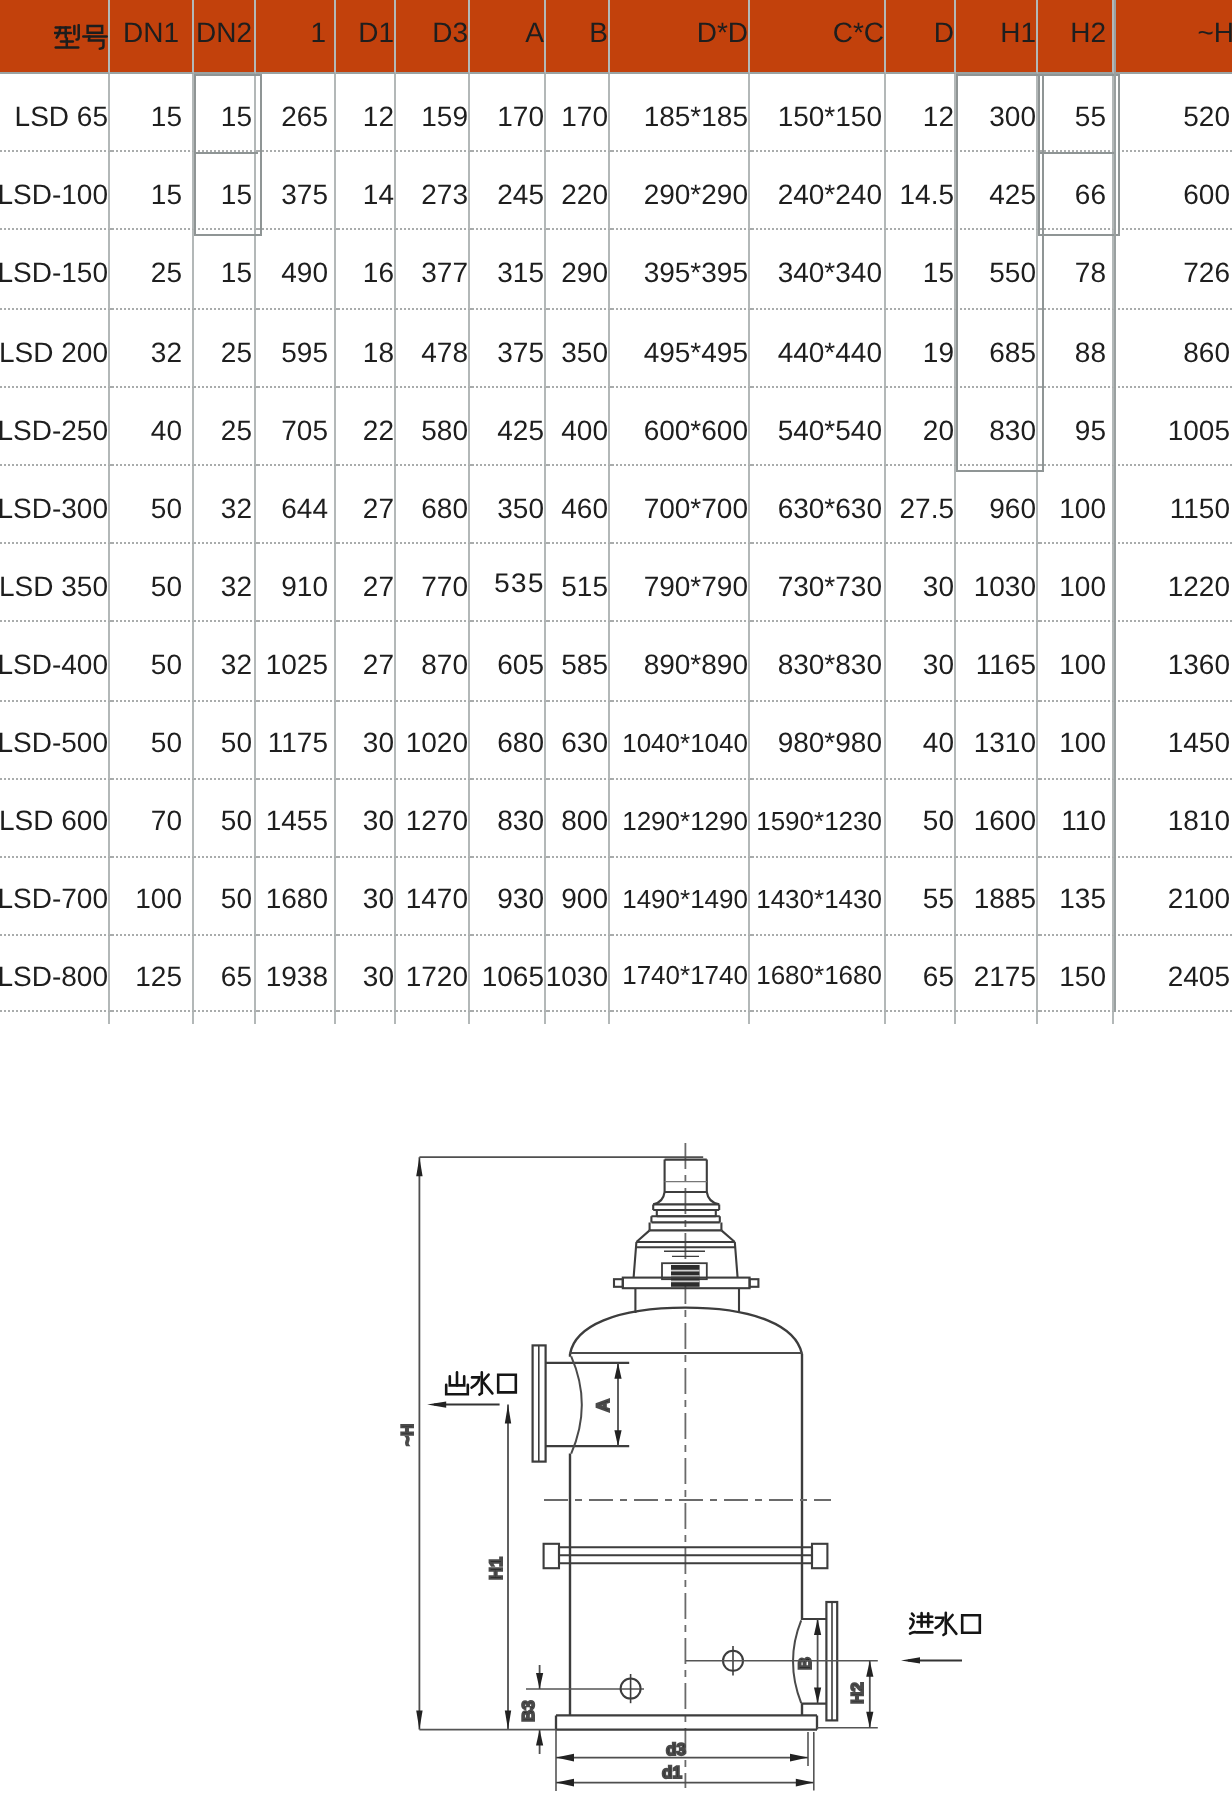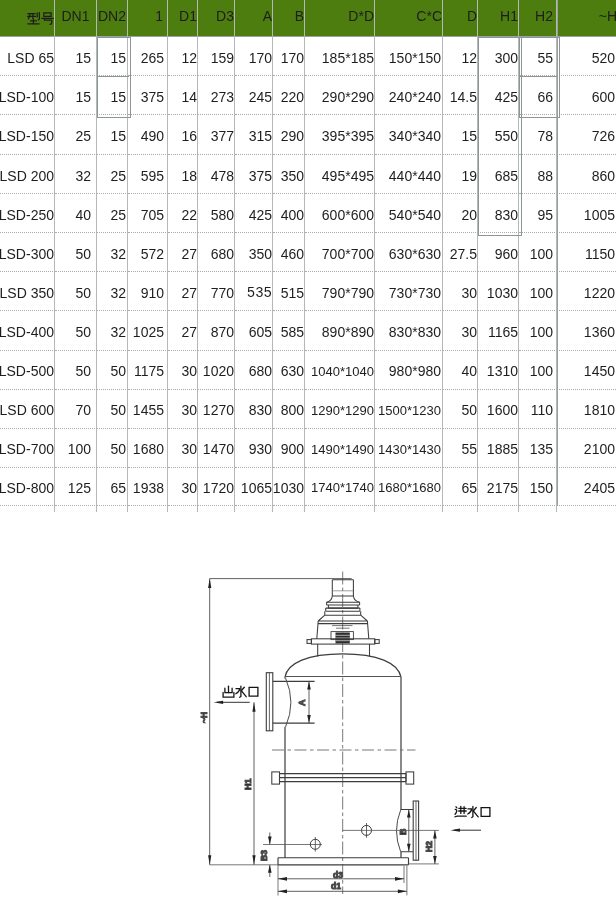--- a/index.html
+++ b/index.html
@@ -3,21 +3,21 @@
 html,body{margin:0;padding:0;background:#fff;width:616px;height:900px;overflow:hidden;
  font-family:"Liberation Sans",sans-serif;}
 #page{position:relative;width:616px;height:900px;overflow:hidden;background:#fff;}
 #tbl{position:absolute;left:0;top:0;display:grid;
  grid-template-columns:55px 42px 31px 40px 30px 37px 38px 32px 70px 68px 35px 41px 38px 61px;
  grid-template-rows:37px 39px 39px 40px 39px 39px 39px 39px 39.5px 39px 39px 39px 38.5px;
  width:618px;}
 #tbl div{box-sizing:border-box;border-right:1px solid #b3b8b8;border-bottom:1px dotted #a9acac;
  display:flex;align-items:center;justify-content:flex-end;font-size:14px;color:#1e1e1e;
  white-space:nowrap;overflow:visible;letter-spacing:0;padding-top:3px;}
-#tbl div.hd{background:#4d7c0f;border-bottom:1px solid #9aa3a3;padding-top:0;padding-bottom:4px;}
+#tbl div.hd{background:#c2410c;border-bottom:1px solid #9aa3a3;padding-top:0;padding-bottom:4px;}
 #tbl div.ct{justify-content:center;padding-right:0!important;}
 #tbl div.sq{font-size:13px;}
 .cn{display:block;} .hd .cn{margin-top:5px;}
 svg text{font-family:"Liberation Sans",sans-serif;}
 </style></head><body>
 <div id="page">
 
 <div id="tbl">
 
 <div class="hd" style="padding-right:0px;">
@@ -124,21 +124,21 @@
       <div style="padding-right:0px;">600*600</div>
       <div style="padding-right:1px;">540*540</div>
       <div style="padding-right:0px;">20</div>
       <div style="padding-right:0px;">830</div>
       <div style="padding-right:3px;">95</div>
       <div style="padding-right:2px;">1005</div>
 
 <div style="padding-right:0px;">LSD-300</div>
       <div style="padding-right:5px;">50</div>
       <div style="padding-right:1px;">32</div>
-      <div style="padding-right:3px;">572</div>
+      <div style="padding-right:3px;">644</div>
       <div style="padding-right:0px;">27</div>
       <div style="padding-right:0px;">680</div>
       <div style="padding-right:0px;">350</div>
       <div style="padding-right:0px;">460</div>
       <div style="padding-right:0px;">700*700</div>
       <div style="padding-right:1px;">630*630</div>
       <div style="padding-right:0px;">27.5</div>
       <div style="padding-right:0px;">960</div>
       <div style="padding-right:3px;">100</div>
       <div style="padding-right:2px;">1150</div>
@@ -190,21 +190,21 @@
 
 <div style="padding-right:0px;">LSD 600</div>
       <div style="padding-right:5px;">70</div>
       <div style="padding-right:1px;">50</div>
       <div style="padding-right:3px;">1455</div>
       <div style="padding-right:0px;">30</div>
       <div style="padding-right:0px;">1270</div>
       <div style="padding-right:0px;">830</div>
       <div style="padding-right:0px;">800</div>
       <div class="sq" style="padding-right:0px;">1290*1290</div>
-      <div class="sq" style="padding-right:1px;">1500*1230</div>
+      <div class="sq" style="padding-right:1px;">1590*1230</div>
       <div style="padding-right:0px;">50</div>
       <div style="padding-right:0px;">1600</div>
       <div style="padding-right:3px;">110</div>
       <div style="padding-right:2px;">1810</div>
 
 <div style="padding-right:0px;">LSD-700</div>
       <div style="padding-right:5px;">100</div>
       <div style="padding-right:1px;">50</div>
       <div style="padding-right:3px;">1680</div>
       <div style="padding-right:0px;">30</div>

